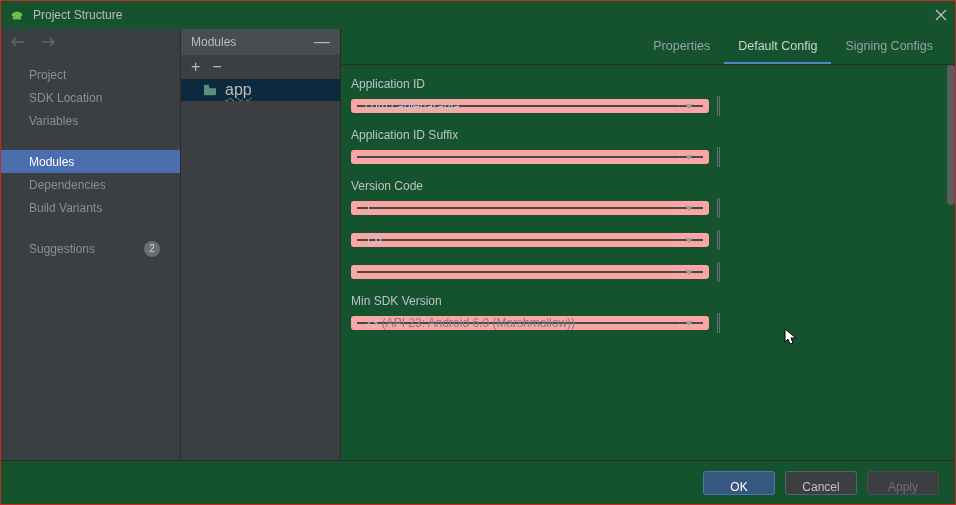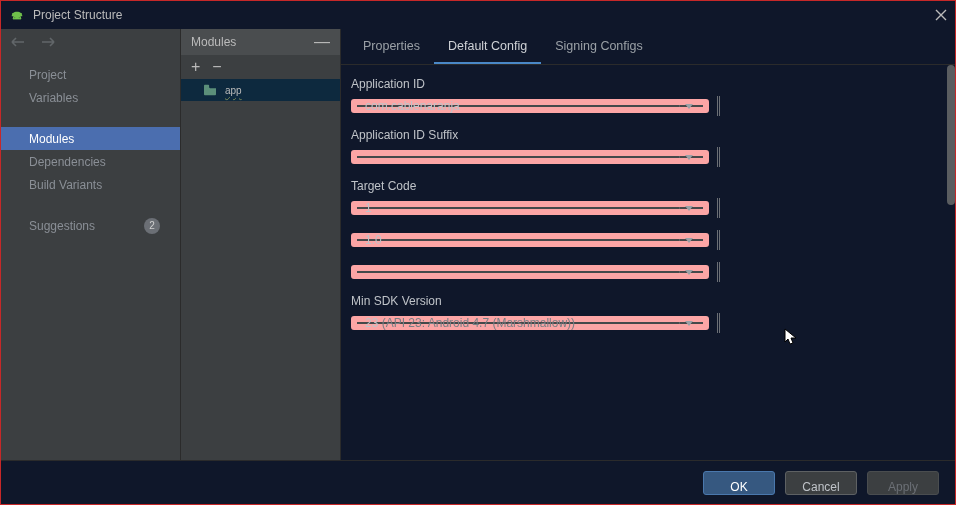--- a/index.html
+++ b/index.html
@@ -1,41 +1,41 @@
 <!DOCTYPE html>
 <html><head>
 <meta charset="utf-8">
 <style>
 * { box-sizing: border-box; margin: 0; padding: 0; font-family: "Segoe UI", Arial, sans-serif; }
 html, body { width: 956px; height: 505px; overflow: hidden; background: #3c3f41; }
-.window { width: 956px; height: 505px; background: #0f172a; border: 1px solid #c62828; display: flex; flex-direction: column; }
+.window { width: 956px; height: 505px; background: #14532d; border: 1px solid #c62828; display: flex; flex-direction: column; }
 .titlebar { height: 28px; display: flex; align-items: center; padding: 0 8px; color: #bbbbbb; font-size: 12px; }
 .titlebar .aicon { width: 16px; height: 16px; margin-right: 8px; }
 .titlebar .spacer { flex: 1; }
 .titlebar .close { width: 12px; height: 12px; color: #bbbbbb; cursor: pointer; }
 .body { flex: 1; display: flex; min-height: 0; }
 .left { width: 180px; background: #3c3f41; display: flex; flex-direction: column; border-right: 1px solid #2b2b2b; }
 .navarrows { height: 26px; display: flex; align-items: center; gap: 16px; padding: 0 10px; }
 .navarrows svg { opacity: .4; }
 .navlist { padding-top: 8px; }
 .navitem { height: 23px; display: flex; align-items: center; padding: 0 20px 0 28px; color: #8a8f96; font-size: 12px; cursor: pointer; }
 .navitem.selected { background: #4b6eaf; color: #ffffff; }
 .navsep { height: 18px; }
 .navitem .badge { margin-left: auto; background: #6b6f75; color: #d0d0d0; border-radius: 8px; min-width: 16px; height: 16px; font-size: 10px; display: flex; align-items: center; justify-content: center; }
 .mid { width: 160px; background: #3c3f41; display: flex; flex-direction: column; border-right: 1px solid #2b2b2b; }
 .midhead { height: 26px; background: #4a4d4f; display: flex; align-items: center; padding: 0 10px; color: #bbbbbb; font-size: 12px; }
 .midhead .sp { flex: 1; }
 .midhead .min { color: #bbbbbb; font-size: 16px; cursor: pointer; }
 .midtools { height: 24px; display: flex; align-items: center; gap: 12px; padding: 0 10px; color: #bbbbbb; }
 .midtools span { font-size: 16px; line-height: 1; cursor: pointer; }
-.modrow { height: 22px; background: #0d293e; display: flex; align-items: center; padding: 0 12px 0 22px; gap: 8px; color: #bbbbbb; font-size: 10px; cursor: pointer; }
+.modrow { height: 22px; background: #0d293e; display: flex; align-items: center; padding: 0 12px 0 22px; gap: 8px; color: #bbbbbb; font-size: 16px; cursor: pointer; }
 .modrow .ficon { width: 14px; height: 12px; }
 .modrow .label { text-decoration: underline wavy #7a8a5a; text-decoration-thickness: 1px; text-underline-offset: 2px; }
 .right { flex: 1; display: flex; flex-direction: column; min-width: 0; position: relative; }
-.tabs { height: 36px; display: flex; align-items: flex-end; gap: 0; padding: 0 8px; border-bottom: 1px solid #2b2b2b; }
+.tabs { height: 36px; display: flex; align-items: flex-end; gap: 0; padding: 0 8px; border-bottom: 1px solid #2b2b2b; justify-content: flex-end; }
 .tab { padding: 8px 14px 9px; color: #9aa0a6; font-size: 12.5px; cursor: pointer; border-bottom: 2px solid transparent; }
 .tab.active { color: #cfd2d6; border-bottom-color: #4a88c7; }
 .form { flex: 1; overflow: hidden; padding: 12px 20px 0 10px; position: relative; }
 .scrollbar { position: absolute; right: 0; top: 36px; width: 8px; height: 140px; background: #5a5d60; border-radius: 4px; }
 .field { margin-bottom: 12px; }
 .flabel { color: #bfc3c8; font-size: 12px; margin-bottom: 5px; display: block; }
 .frow { display: flex; align-items: center; gap: 8px; }
 .combo { flex: 0 0 358px; height: 14px; background: #45494a; border: 6px solid #fca5a5; border-radius: 3px; display: flex; align-items: center; padding: 0 6px 0 8px; color: #bfc3c8; font-size: 12px; }
 .combo .txt { flex: 1; white-space: nowrap; overflow: hidden; }
 .combo .hint { color: #7a7f85; }
@@ -71,20 +71,23 @@
           </svg>
         <svg width="14" height="10" viewBox="0 0 14 10">
             <path stroke="#9aa0a6" stroke-width="1.6" fill="none" d="M1 5h12m0 0L9 1m4 4L9 9"></path>
           </svg>
       </div>
       <div class="navlist">
         <div class="navitem">
             <span>Project</span>
           </div>
         <div class="navitem">
+            <span>SDK Location</span>
+          </div>
+        <div class="navitem">
             <span>Variables</span>
           </div>
         <div class="navsep"></div>
         <div class="navitem selected">
             <span>Modules</span>
           </div>
         <div class="navitem">
             <span>Dependencies</span>
           </div>
         <div class="navitem">
@@ -150,21 +153,21 @@
                   <svg width="8" height="5" viewBox="0 0 8 5">
                     <path fill="#9aa0a6" d="M0 0h8L4 5z"></path>
                   </svg>
                 </span>
             </div>
             <div class="handle"></div>
           </div>
         </div>
 
         <div class="field">
-          <span class="flabel">Target Code</span>
+          <span class="flabel">Version Code</span>
           <div class="frow">
             <div class="combo">
               <span class="txt">1</span>
               <span class="dd">
                   <svg width="8" height="5" viewBox="0 0 8 5">
                     <path fill="#9aa0a6" d="M0 0h8L4 5z"></path>
                   </svg>
                 </span>
             </div>
             <div class="handle"></div>
@@ -197,21 +200,21 @@
             </div>
             <div class="handle"></div>
           </div>
         </div>
 
 
         <div class="field">
           <span class="flabel">Min SDK Version</span>
           <div class="frow">
             <div class="combo">
-              <span class="txt"><span>23</span><span class="hint"> (API 23: Android 4.7 (Marshmallow))</span></span>
+              <span class="txt"><span>23</span><span class="hint"> (API 23: Android 6.0 (Marshmallow))</span></span>
               <span class="dd">
                   <svg width="8" height="5" viewBox="0 0 8 5">
                     <path fill="#9aa0a6" d="M0 0h8L4 5z"></path>
                   </svg>
                 </span>
             </div>
             <div class="handle"></div>
           </div>
         </div>
       </div>

